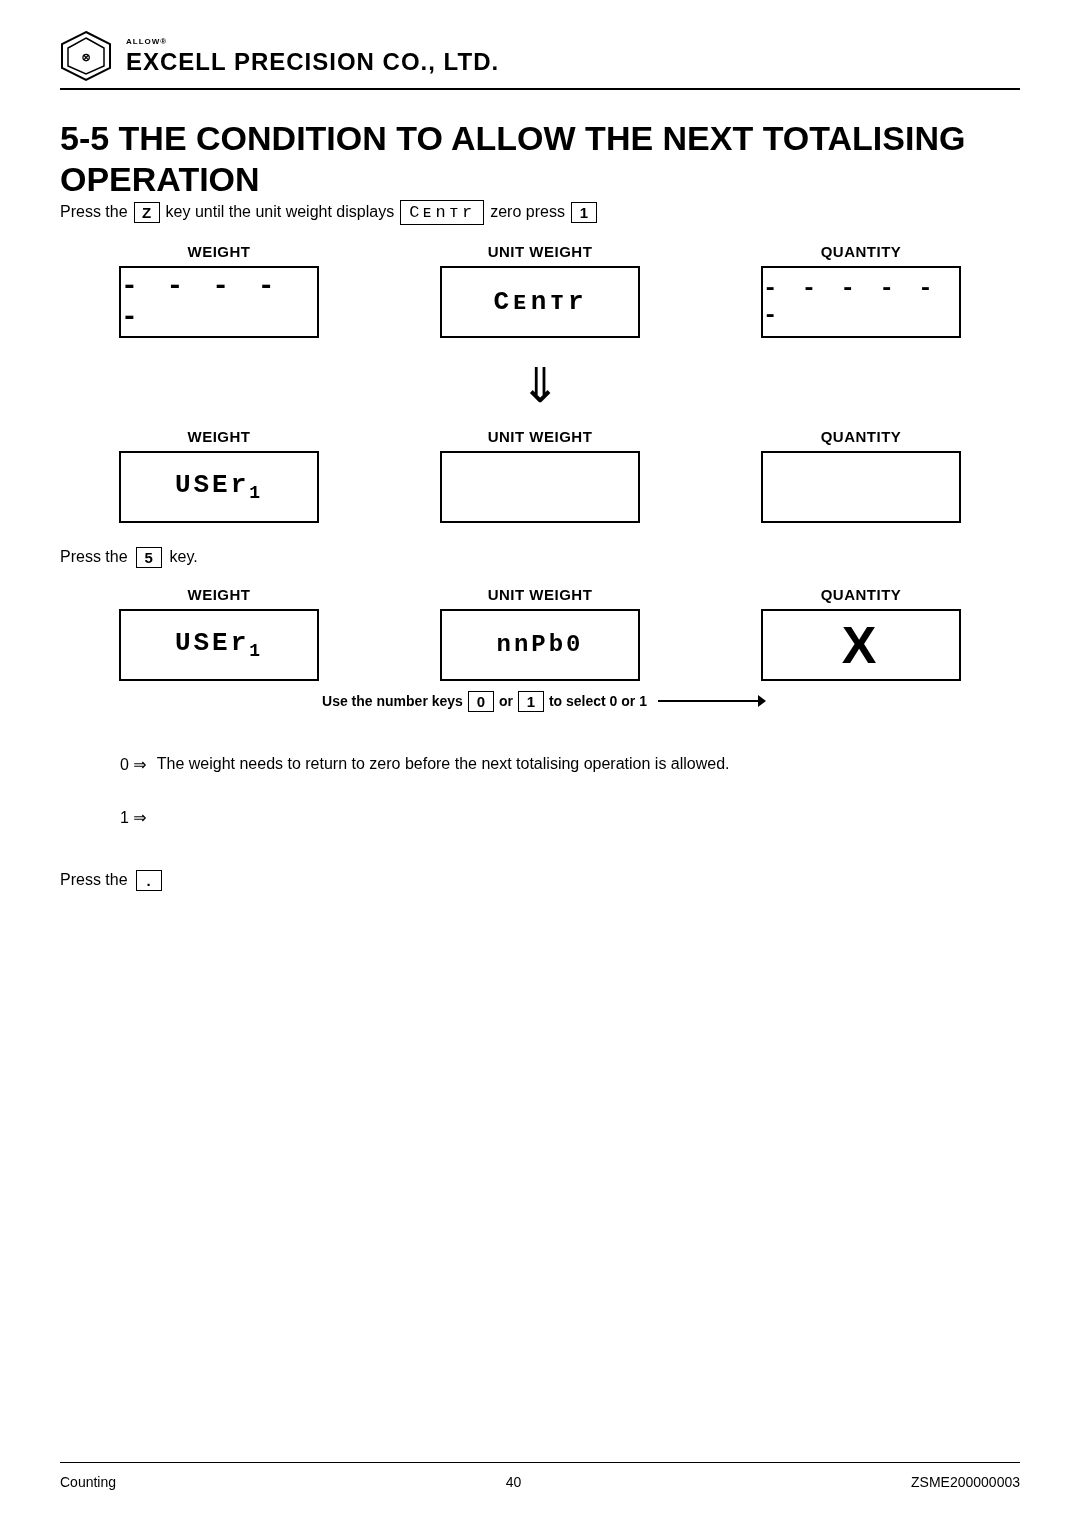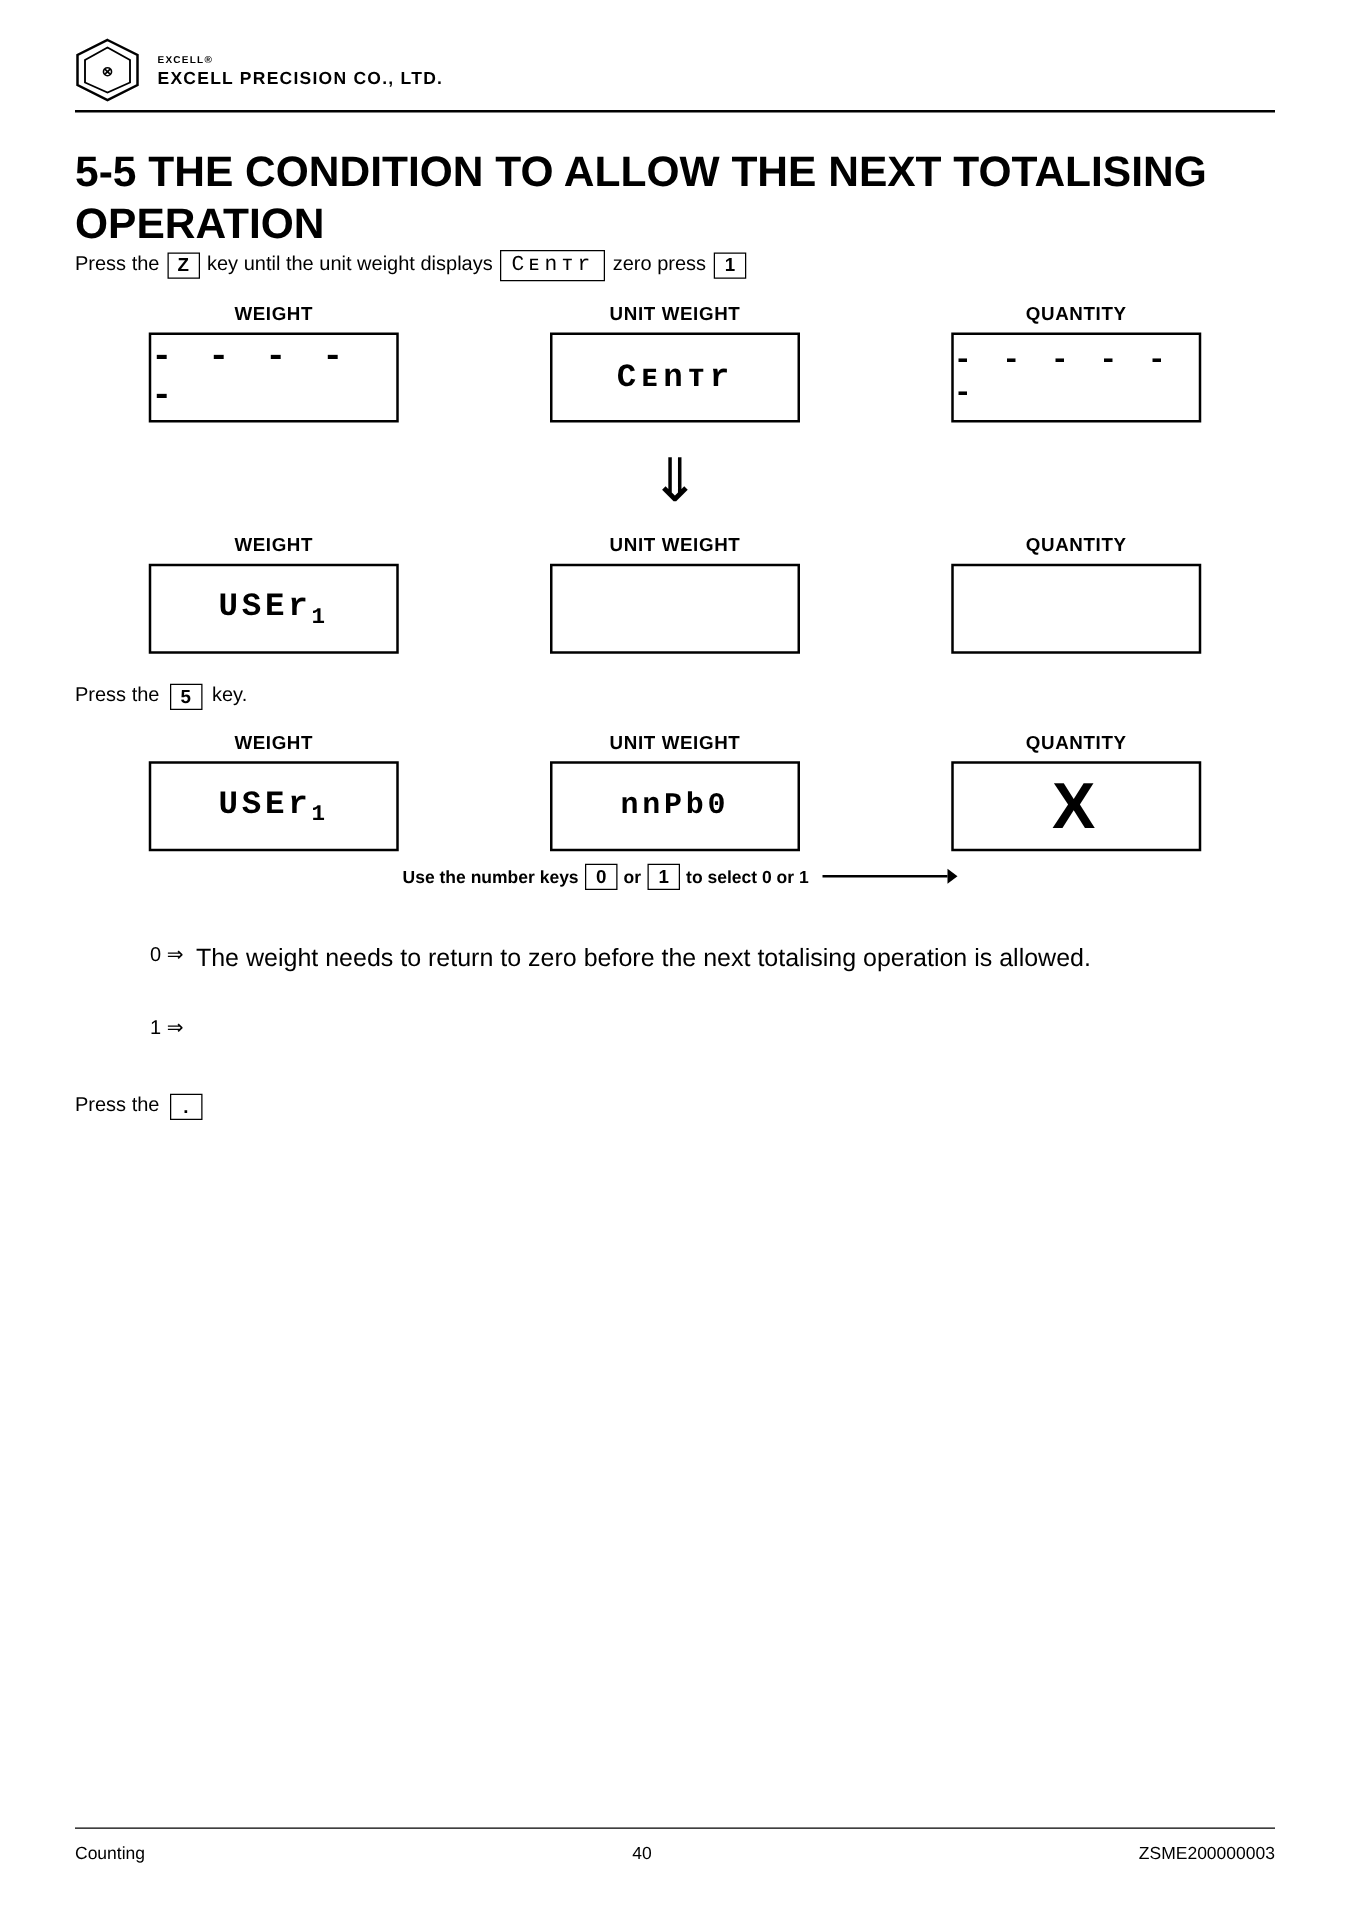--- a/index.html
+++ b/index.html
@@ -30,21 +30,21 @@
     }
 
     .logo {
       width: 52px;
       height: 52px;
       margin-right: 14px;
       flex-shrink: 0;
     }
 
     .company-name {
-      font-size: 14px;
+      font-size: 24px;
       font-weight: bold;
       letter-spacing: 1px;
     }
 
     
     .section-title {
       font-size: 34px;
       font-weight: bold;
       line-height: 1.2;
     }
@@ -157,21 +157,21 @@
     }
 
     .explanation-symbol {
       font-size: 16px;
       white-space: nowrap;
       flex-shrink: 0;
       margin-top: 1px;
     }
 
     .explanation-text {
-      font-size: 20px;
+      font-size: 16px;
     }
 
     
     .footer {
       position: absolute;
       bottom: 36px;
       left: 60px;
       right: 60px;
       display: flex;
       justify-content: space-between;
@@ -221,21 +221,21 @@
 <div class="page">
 
   <div class="header">
     <svg class="logo" viewBox="0 0 52 52" xmlns="http://www.w3.org/2000/svg">
       <polygon points="26,2 50,14 50,38 26,50 2,38 2,14" fill="none" stroke="#000" stroke-width="2"></polygon>
       <polygon points="26,8 44,18 44,36 26,44 8,36 8,18" fill="none" stroke="#000" stroke-width="1.5"></polygon>
       <text x="26" y="31" text-anchor="middle" font-size="11" font-weight="bold" font-family="Arial">⊗</text>
       <text x="26" y="58" text-anchor="middle" font-size="7" font-family="Arial">EXCELL</text>
     </svg>
     <div>
-      <div style="font-size:8px; font-weight:bold; letter-spacing:1px; margin-bottom:2px;">EXCELL®</div>
+      <div style="font-size:8px; font-weight:bold; letter-spacing:1px; margin-bottom:2px;">ALLOW®</div>
       <div class="company-name">EXCELL PRECISION CO., LTD.</div>
     </div>
   </div>
 
   <h1 class="section-title">5-5 THE CONDITION TO ALLOW THE NEXT TOTALISING OPERATION</h1>
 
   <div class="instruction-line">
     <span>Press the</span>
     <span class="key-box">Z</span>
     <span>key until the unit weight displays</span>

